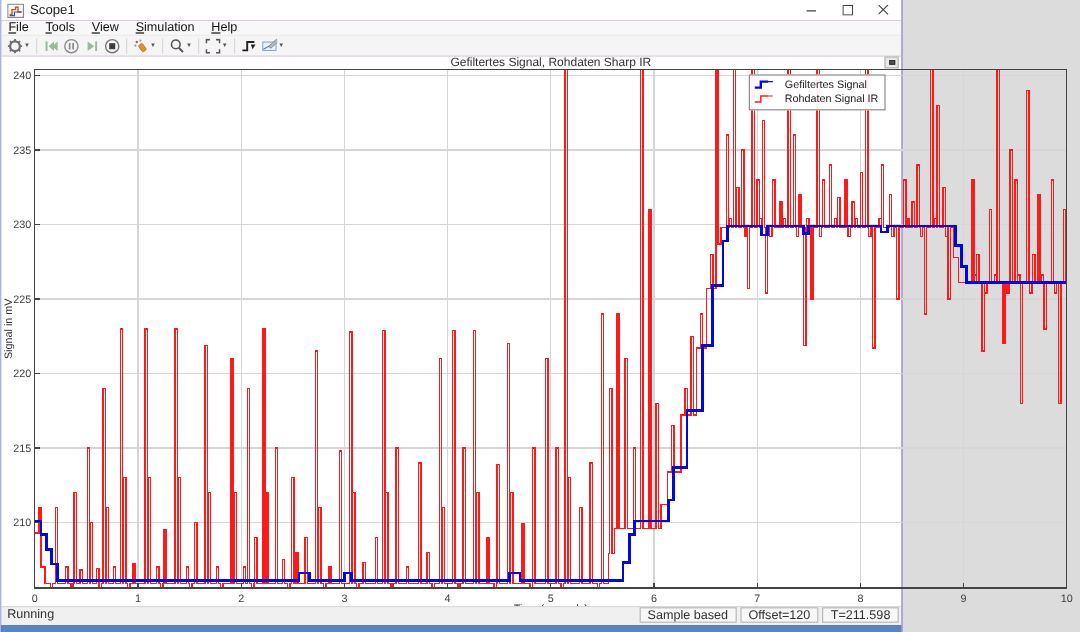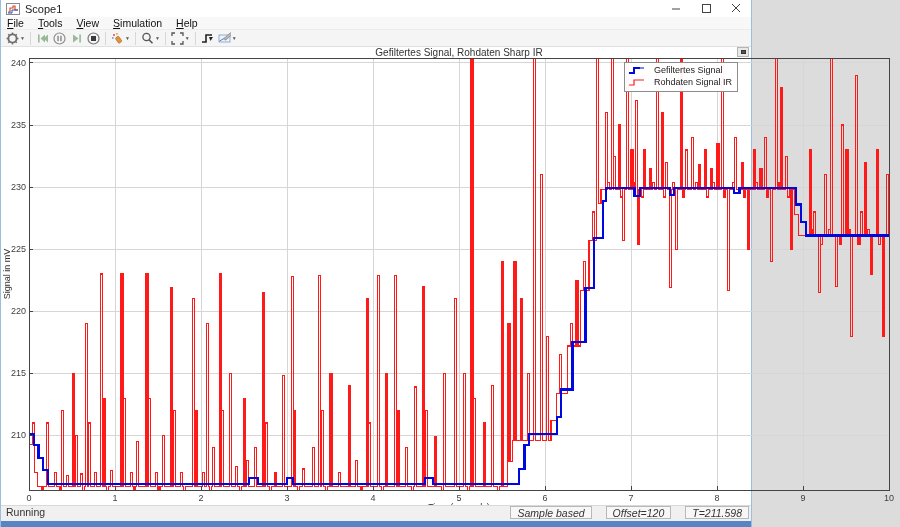--- a/index.html
+++ b/index.html
@@ -37,22 +37,22 @@
   .legend { position:absolute; top:15px; right:13px; background:rgba(255,255,255,0.95);
     border:1px solid #8c8c8c; padding:2px 5px 2px 3px; }
   .legend-row { display:flex; height:12px; }
   .legend-row svg { margin-right:4px; }
   .legend-label { font-size:9px; color:#222; white-space:nowrap; }
 
   
   .statusbar { height:16px; background:#f0f0f0; border-top:1px solid #d9d9d9; display:flex;
     align-items:flex-start; font-size:10.5px; color:#333; padding:0 2px; }
   .status-left { flex:1; padding-left:3px; }
-  .status-seg { background:#f7f7f7; border:1px solid #b8b8b8; padding:0 6px; margin-left:14px;
-    height:13px; display:flex; align-items:center;font-style:italic; }
+  .status-seg { background:#f7f7f7; border:1px solid #b8b8b8; padding:0 6px; margin-left:3px;
+    height:13px; display:flex; align-items:center; }
   .bottombar { height:6px; background:#5585c5; }
 </style>
 </head>
 <body>
 
 <div class="window">
 
   <div class="titlebar">
     <svg class="app-icon" viewBox="0 0 14 12">
       <rect x="0.5" y="0.5" width="13" height="11" fill="#fff" stroke="#8a8a8a"></rect>

